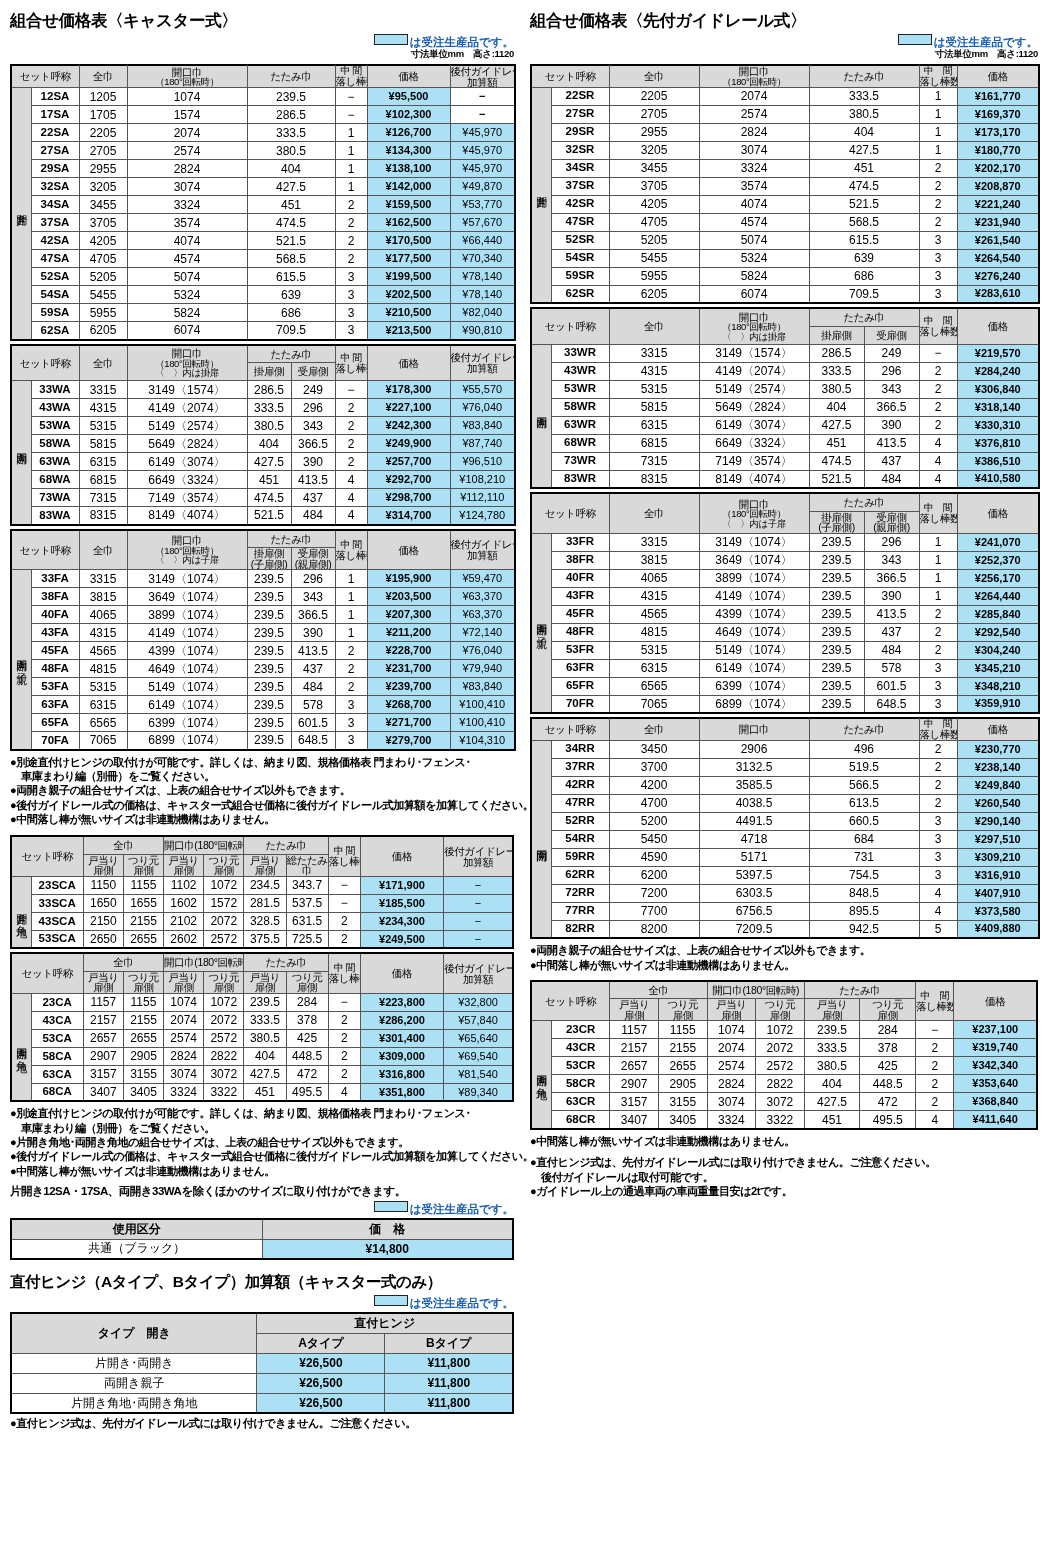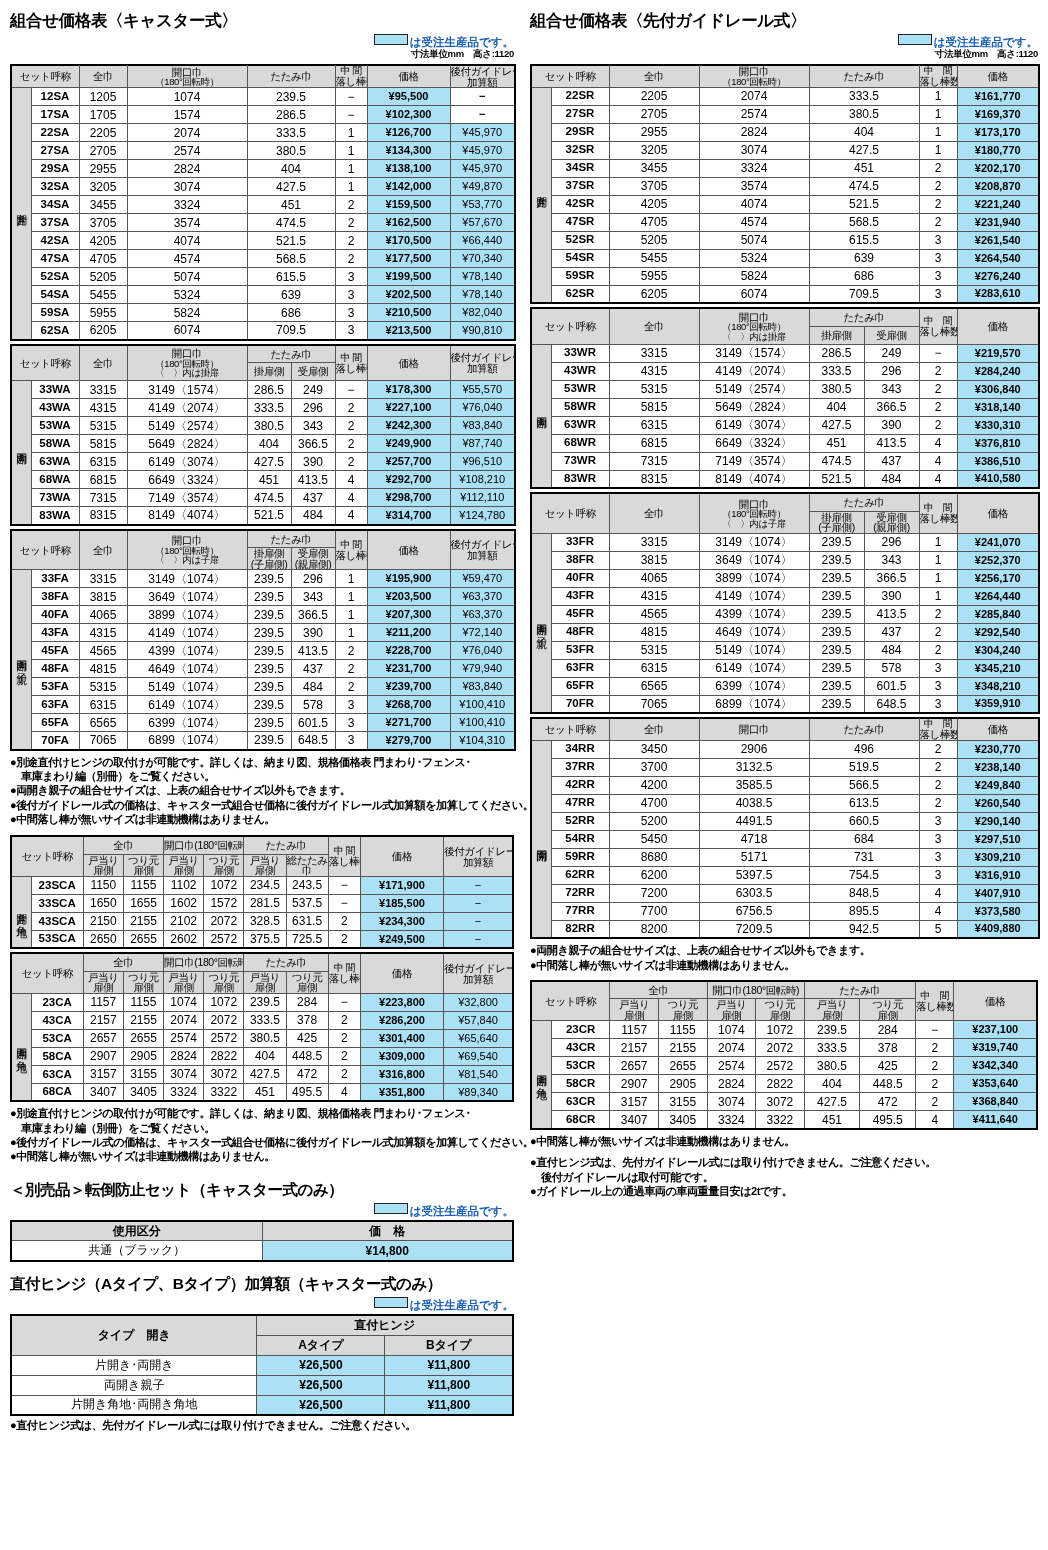--- a/index.html
+++ b/index.html
@@ -594,21 +594,21 @@
       </thead>
       <tbody>
           <tr>
             <td class="grp" rowspan="4"><span class="vtext">片開き角地</span></td>
             <td class="name">23SCA</td>
             <td class="num">1150</td>
             <td class="num">1155</td>
             <td class="num">1102</td>
             <td class="num">1072</td>
             <td class="num">234.5</td>
-            <td class="num">243.5</td>
+            <td class="num">343.7</td>
             <td class="num">−</td>
             <td class="price">¥171,900</td>
             <td class="addm">−</td>
           </tr>
           <tr>
             <td class="name">33SCA</td>
             <td class="num">1650</td>
             <td class="num">1655</td>
             <td class="num">1602</td>
             <td class="num">1572</td>
@@ -775,27 +775,28 @@
             <td class="num">4</td>
             <td class="price">¥351,800</td>
             <td class="addm">¥89,340</td>
           </tr>
         </tbody>
     </table>
 
     <div class="notes" id="notes-left-2">
         <p>●別途直付けヒンジの取付けが可能です。詳しくは、納まり図、規格価格表 門まわり･フェンス･</p>
         <p class="ind">車庫まわり編（別冊）をご覧ください。</p>
+        <p>●片開き角地･両開き角地の組合せサイズは、上表の組合せサイズ以外もできます。</p>
         <p>●後付ガイドレール式の価格は、キャスター式組合せ価格に後付ガイドレール式加算額を加算してください。</p>
         <p>●中間落し棒が無いサイズは非連動機構はありません。</p>
       </div>
     <div class="notes" id="notes-left-2b" style="margin-top:6px">
       </div>
 
-    <h2 class="sub" style="margin-top:16px">＜別売品＞転倒防止セット（キャスター式のみ）</h2>
+    <div class="sub-note">片開き12SA・17SA、両開き33WAを除くほかのサイズに取り付けができます。</div>
     <div class="madeorder" style="margin-top:2px">
       <span class="swatch"></span><span>は受注生産品です。</span>
     </div>
     <table class="small2">
       <thead>
         <tr>
           <th class="w-half">使用区分</th>
           <th class="w-half">価　格</th>
         </tr>
       </thead>
@@ -1298,21 +1299,21 @@
           <tr>
             <td class="name">54RR</td>
             <td class="num">5450</td>
             <td class="num">4718</td>
             <td class="num">684</td>
             <td class="num">3</td>
             <td class="price">¥297,510</td>
           </tr>
           <tr>
             <td class="name">59RR</td>
-            <td class="num">8680</td>
+            <td class="num">4590</td>
             <td class="num">5171</td>
             <td class="num">731</td>
             <td class="num">3</td>
             <td class="price">¥309,210</td>
           </tr>
           <tr>
             <td class="name">62RR</td>
             <td class="num">6200</td>
             <td class="num">5397.5</td>
             <td class="num">754.5</td>

